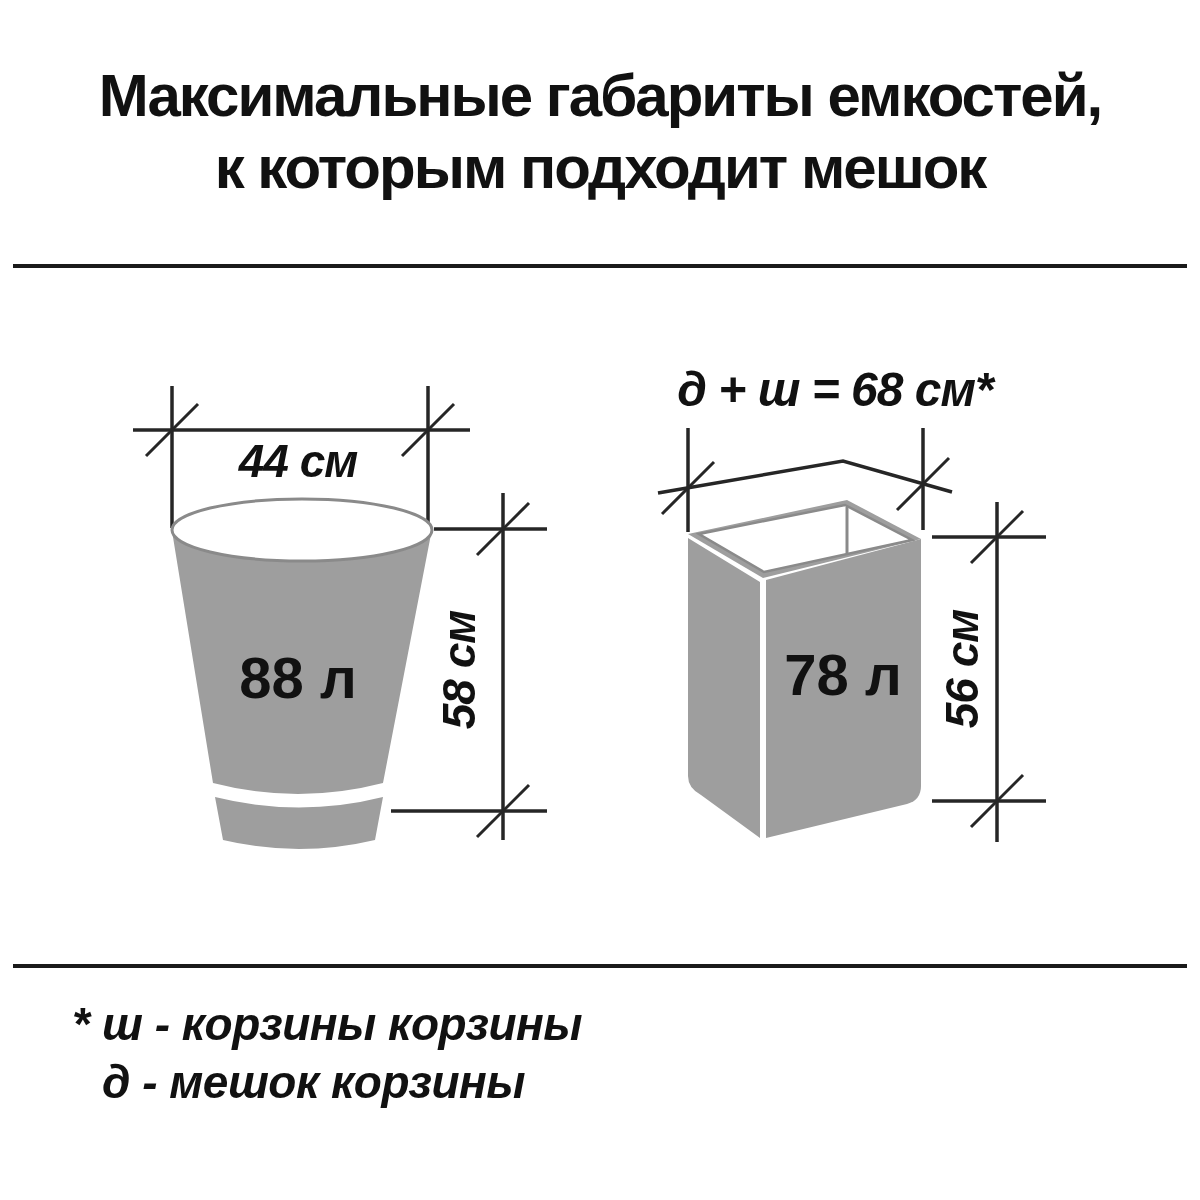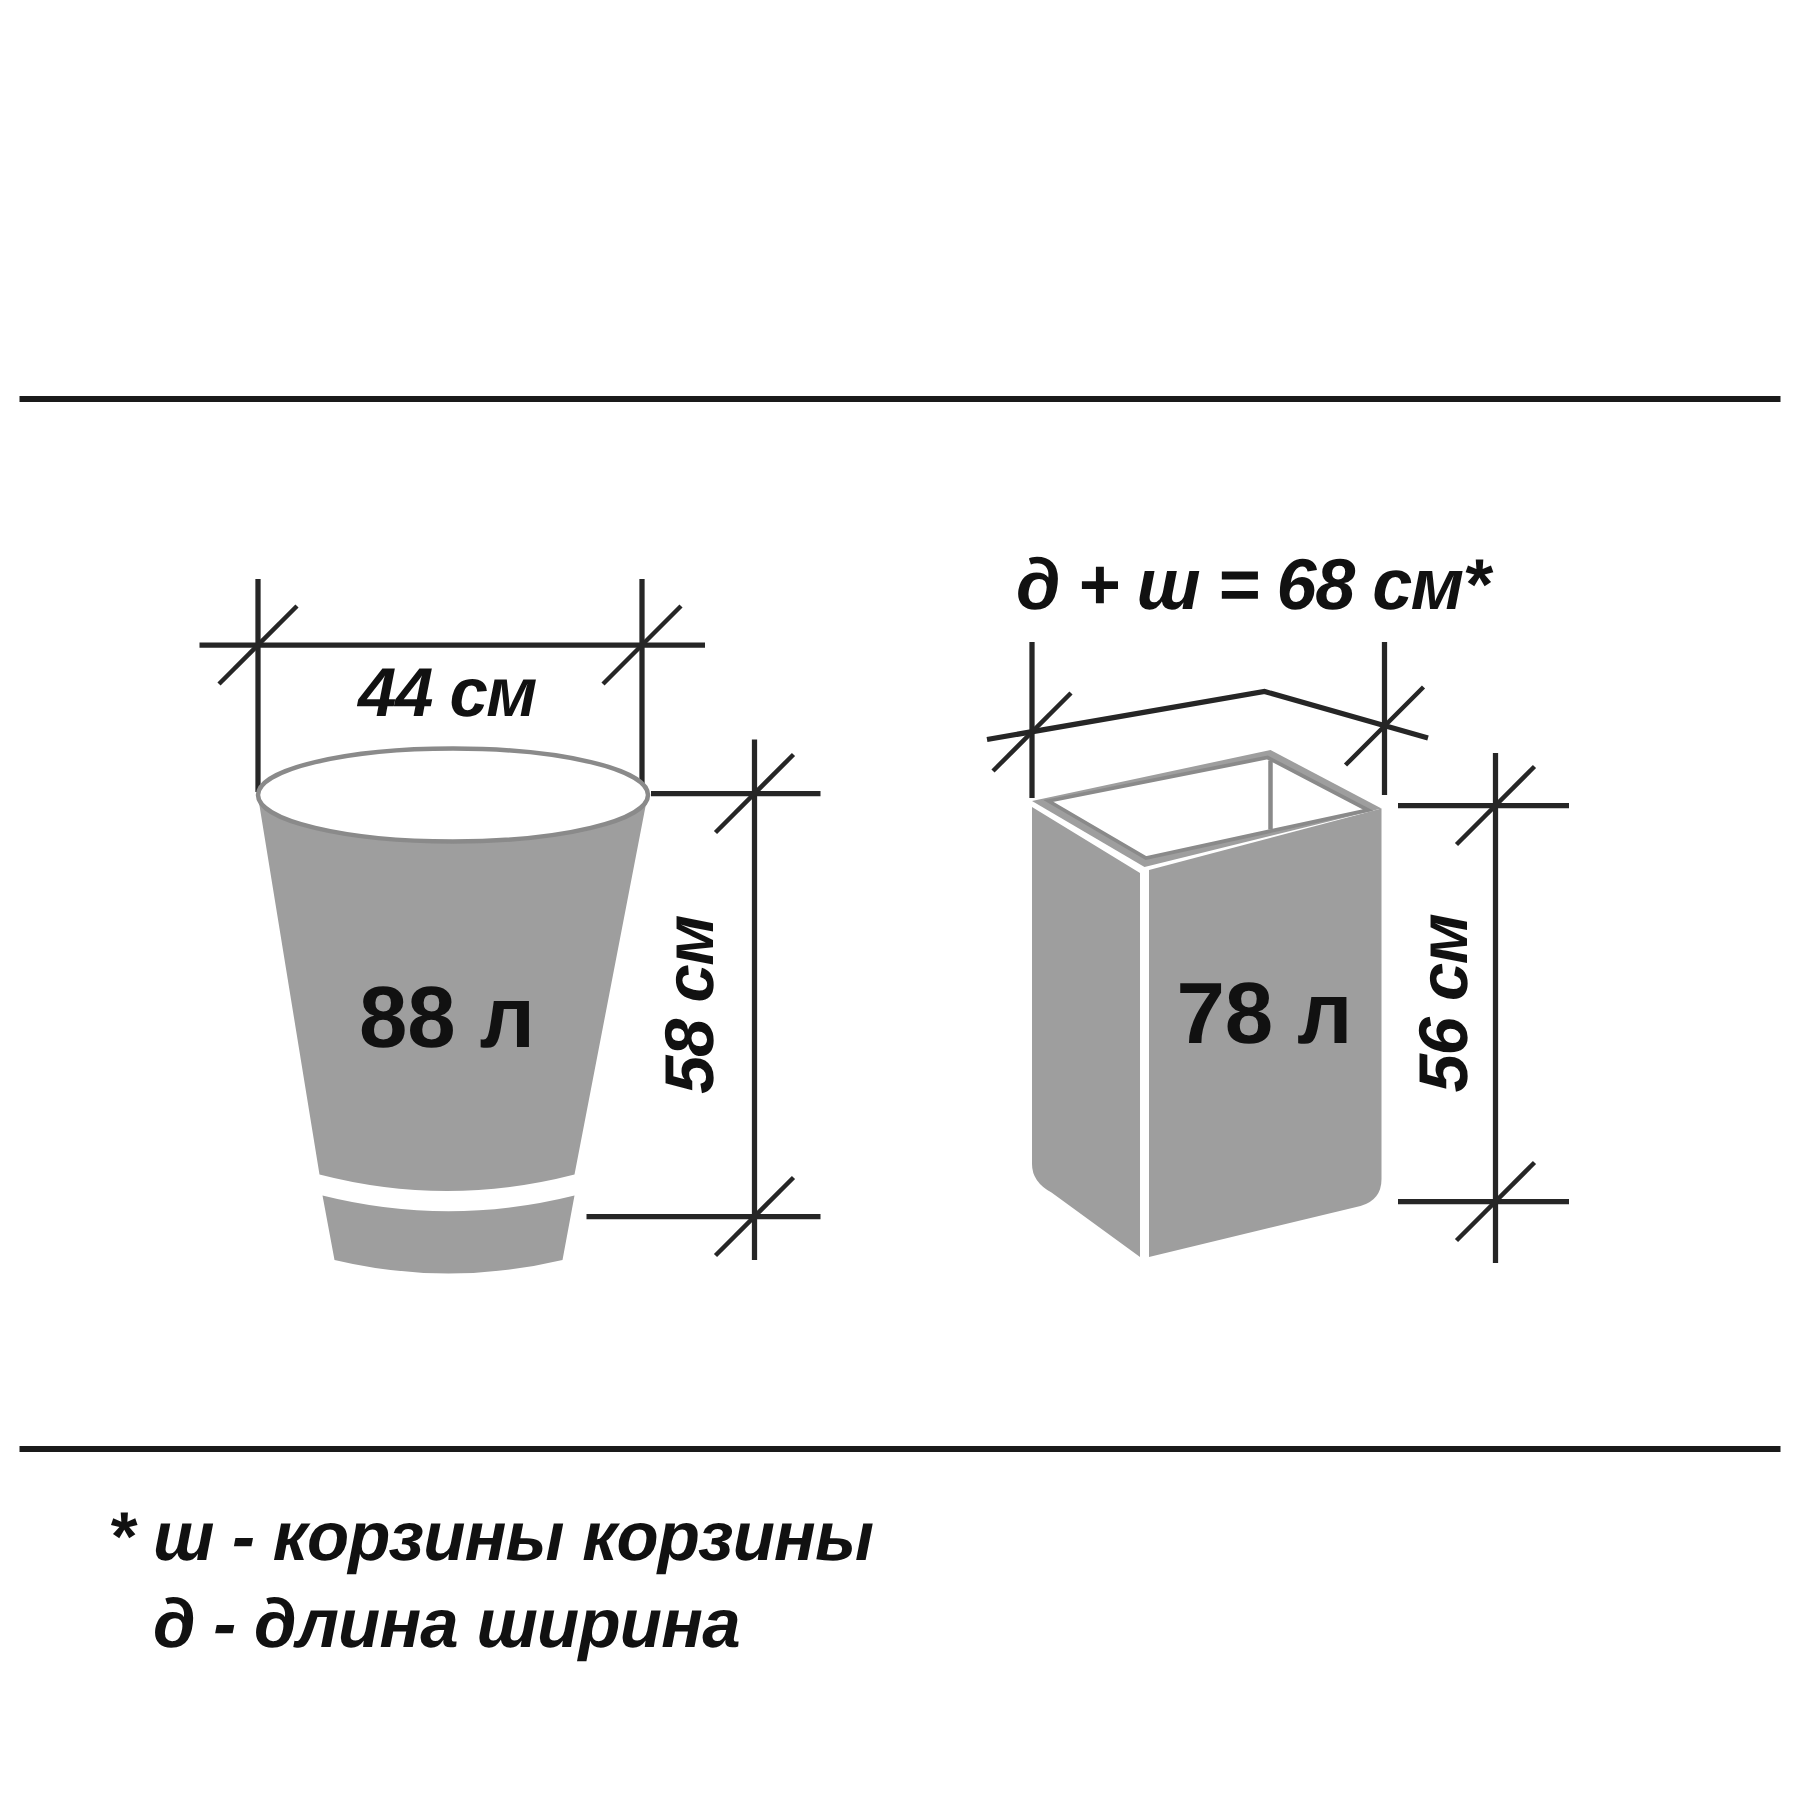--- a/index.html
+++ b/index.html
@@ -37,20 +37,24 @@
     letter-spacing:-0.5px;color:#111;
   }
   .fn-row{display:flex;align-items:baseline;}
   .fn-marker{display:inline-block;width:30px;flex:0 0 30px;}
 </style>
 </head>
 <body>
 
 <div class="page">
 
+  <div class="title">
+    <span>Максимальные габариты емкостей,</span><br>
+    <span>к которым подходит мешок</span>
+  </div>
 
   <div class="divider divider-top"></div>
 
   <svg class="diagram-svg" width="1200" height="1200" viewBox="0 0 1200 1200">
 
     <g>
 
       <g>
         <path class="ln" d="M172,386 V528"></path>
         <path class="ln" d="M428,386 V527"></path>
@@ -110,17 +114,17 @@
 
   <div class="divider divider-bottom"></div>
 
   <div class="footnote">
     <div class="fn-row">
       <span class="fn-marker">*</span>
       <span>ш - корзины корзины</span>
     </div>
     <div class="fn-row">
       <span class="fn-marker"></span>
-      <span>д  - длина ширина</span>
+      <span>д  - мешок корзины</span>
     </div>
   </div>
 
 </div>
 
 </body></html>

